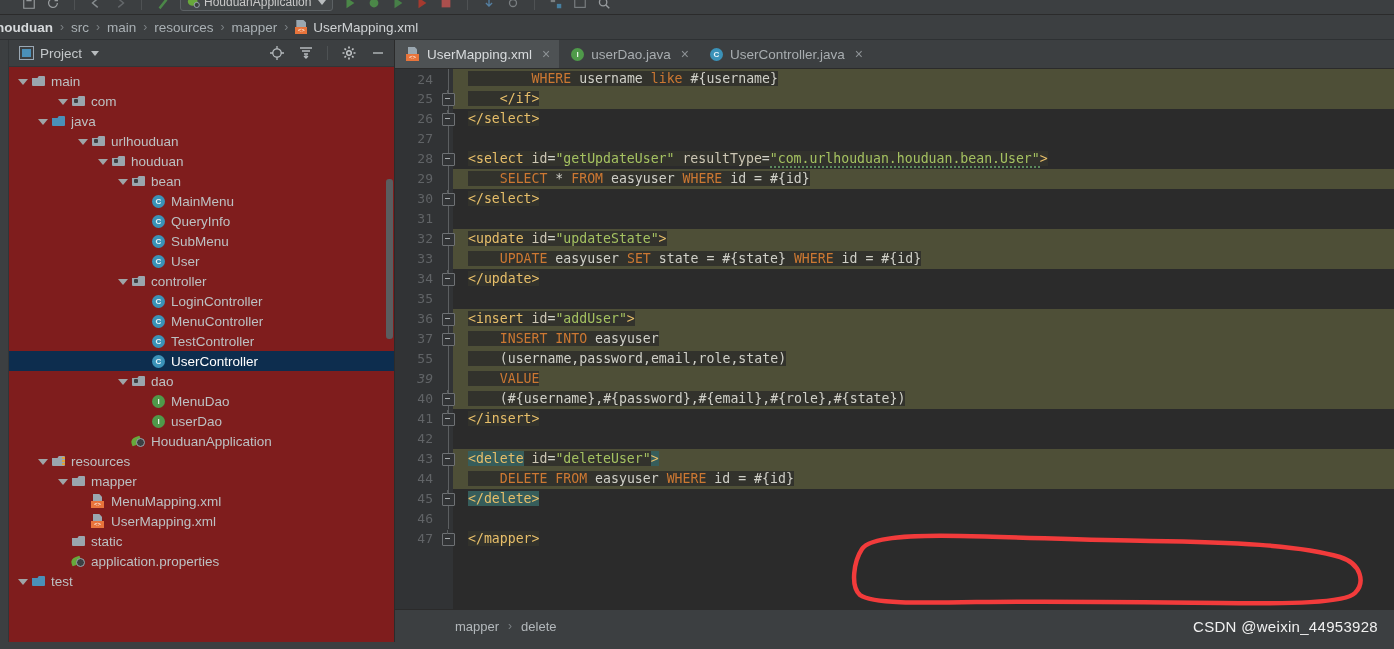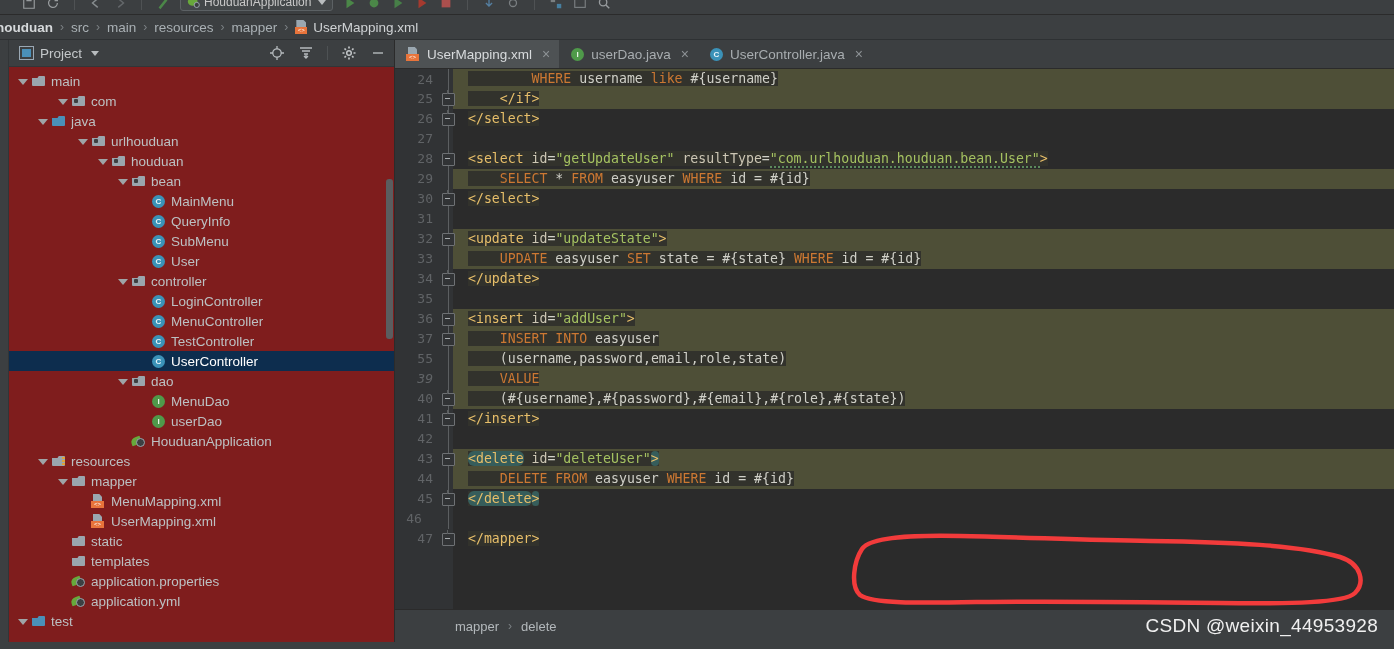--- a/index.html
+++ b/index.html
@@ -118,32 +118,32 @@
   .hl{position:absolute;left:58px;right:0;height:20px;background:#4e4f37;z-index:0;}
   .indent{position:absolute;left:73px;top:0;bottom:0;width:1px;background:#4e5254;z-index:1;}
   .txt{position:absolute;left:58px;top:0;height:20px;line-height:20px;z-index:4;white-space:pre;}
 
   .t-tag{color:#e8bf6a;}
   .t-attr{color:#ccc6b4;}
   .t-val{color:#a5c261;}
   .t-kw{color:#cc7832;}
   .t-pl{color:#d0d0c8;}
   .t-blk{background:#32322c;}
-  .t-match{background:#365d5b;border-radius:6px;}
+  .t-match{background:#365d5b;}
   .squig{border-bottom:2px dotted #5c8a5c;}
 
   .anno{position:absolute;left:455px;top:462px;width:520px;height:82px;z-index:9;pointer-events:none;}
 
   
   .statusline{height:32px;flex:0 0 32px;background:#3c3f41;display:flex;align-items:center;
               padding-left:60px;border-top:1px solid #2b2b2b;position:relative;}
   .statusline .sc{font-size:13px;color:#b3b8bb;}
   .statusline .ssep{color:#7b8084;margin:0 9px;font-size:12px;}
   .wmark{position:absolute;right:16px;top:50%;transform:translateY(-50%);
-         font-size:19px;color:#f0f0f0;font-family:"Liberation Sans",sans-serif;letter-spacing:.3px;}
+         font-size:15px;color:#f0f0f0;font-family:"Liberation Sans",sans-serif;letter-spacing:.3px;}
   .botbar{height:7px;flex:0 0 7px;background:#3c3f41;}
 </style>
 </head>
 <body>
 
 <div class="app">
 
   <div class="toolbar">
     <div class="tb-group">
       <svg class="tb-ico" viewBox="0 0 16 16">
@@ -468,45 +468,26 @@
             <span class="arrow none"></span>
             <span class="ic">
               <span class="fold"></span>
             </span>
             <span class="lbl">static</span>
           </div>
           <div class="row">
             <span style="display:inline-block;width:48px;flex:0 0 48px"></span>
             <span class="arrow none"></span>
             <span class="ic">
-              <span class="fold"></span>
-            </span>
-            <span class="lbl">templates</span>
-          </div>
-          <div class="row">
-            <span style="display:inline-block;width:48px;flex:0 0 48px"></span>
-            <span class="arrow none"></span>
-            <span class="ic">
               <span class="springico">
                 <span class="leaf"></span>
                 <span class="dot"></span>
               </span>
             </span>
             <span class="lbl">application.properties</span>
-          </div>
-          <div class="row">
-            <span style="display:inline-block;width:48px;flex:0 0 48px"></span>
-            <span class="arrow none"></span>
-            <span class="ic">
-              <span class="springico">
-                <span class="leaf"></span>
-                <span class="dot"></span>
-              </span>
-            </span>
-            <span class="lbl">application.yml</span>
           </div>
           <div class="row">
             <span style="display:inline-block;width:8px;flex:0 0 8px"></span>
             <span class="arrow dn"></span>
             <span class="ic">
               <span class="fold blue"></span>
             </span>
             <span class="lbl">test</span>
           </div>
           <div class="tree-scroll"></div>
@@ -598,21 +579,21 @@
               <div class="lnum" style="top: 240px; line-height: 20px;">36</div>
               <div class="lnum" style="top: 260px; line-height: 20px;">37</div>
               <div class="lnum" style="top: 280px; line-height: 20px;">55</div>
               <div class="lnum" style="top: 300px; line-height: 20px; font-style: italic;">39</div>
               <div class="lnum" style="top: 320px; line-height: 20px;">40</div>
               <div class="lnum" style="top: 340px; line-height: 20px;">41</div>
               <div class="lnum" style="top: 360px; line-height: 20px;">42</div>
               <div class="lnum" style="top: 380px; line-height: 20px;">43</div>
               <div class="lnum" style="top: 400px; line-height: 20px;">44</div>
               <div class="lnum" style="top: 420px; line-height: 20px;">45</div>
-              <div class="lnum" style="top: 440px; line-height: 20px; text-align: center;">46</div>
+              <div class="lnum" style="top: 440px; line-height: 20px;">46</div>
               <div class="lnum" style="top: 460px; line-height: 20px;">47</div>
             </div>
           <div class="foldcol" id="foldcol">
               <div class="foldline" style="top: 0px; height: 460px;"></div>
               <div class="fmark minus" style="top: 24px;"></div>
               <div class="fmark minus" style="top: 44px;"></div>
               <div class="fmark" style="top: 84px;"></div>
               <div class="fmark minus" style="top: 124px;"></div>
               <div class="fmark" style="top: 164px;"></div>
               <div class="fmark minus" style="top: 204px;"></div>

